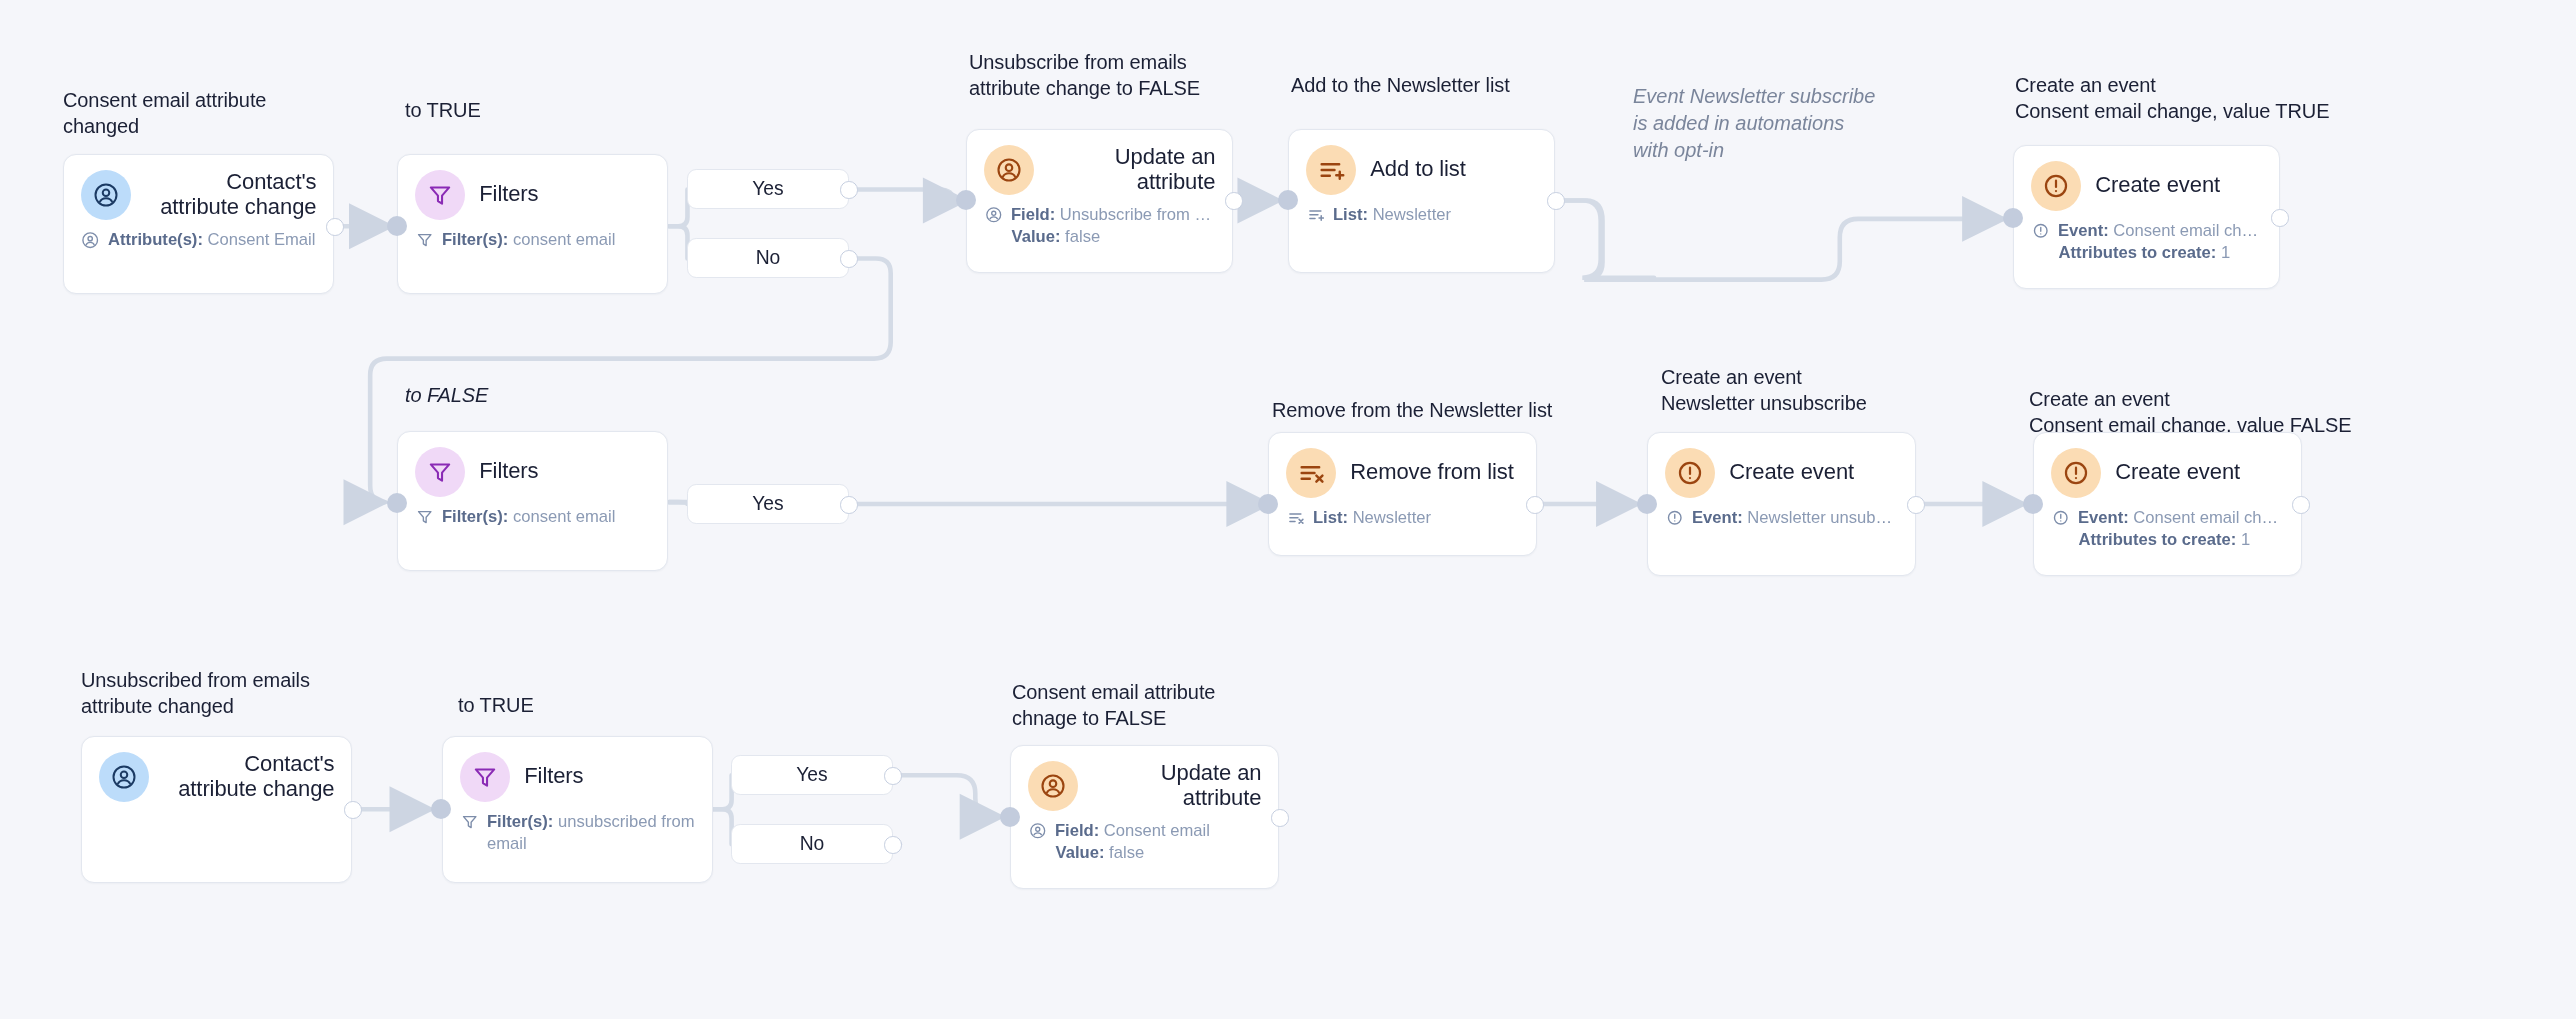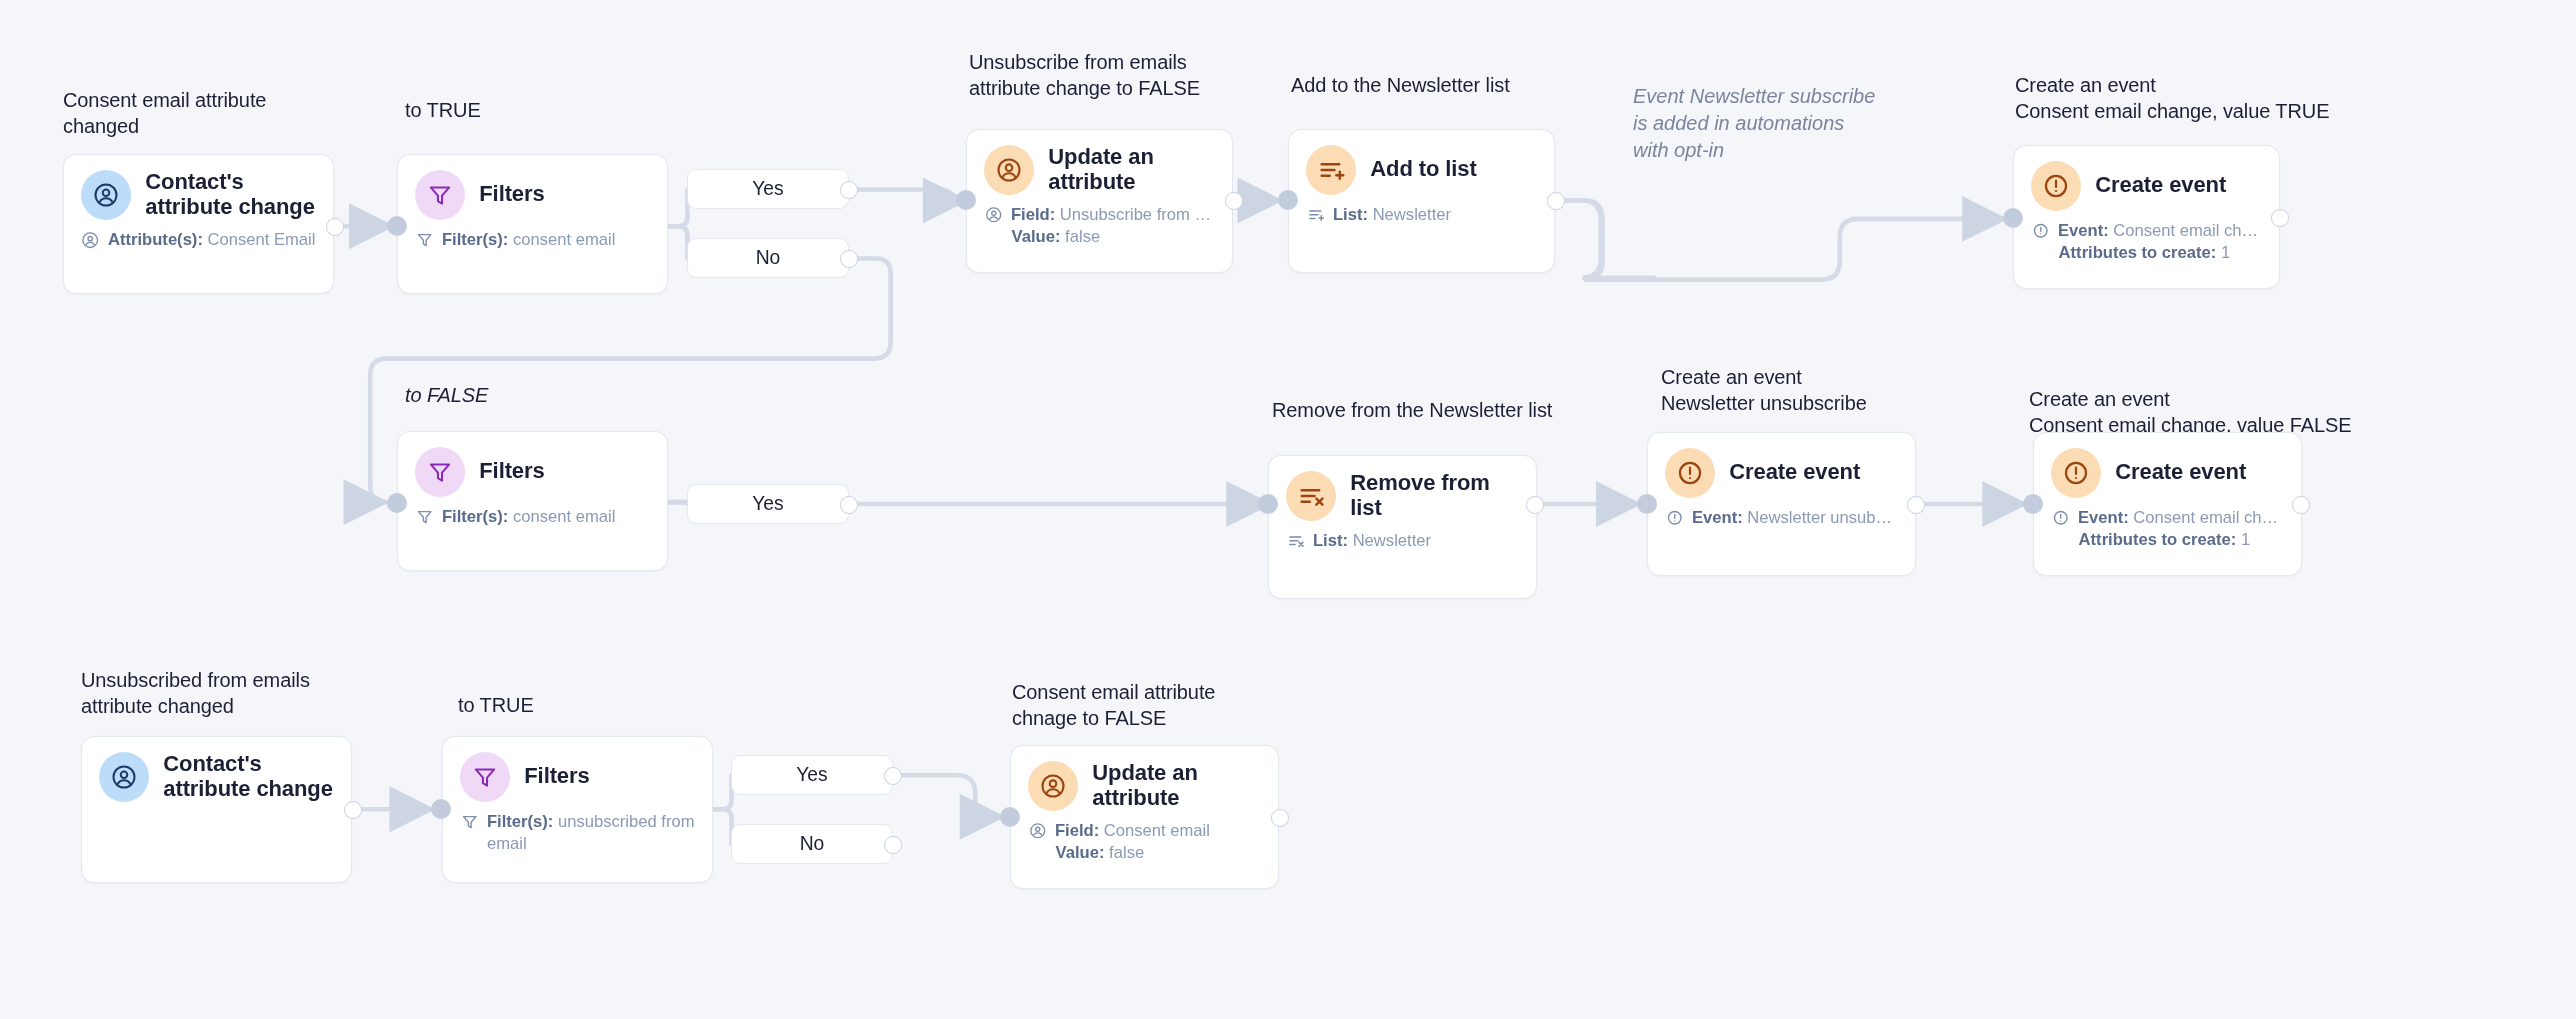--- a/index.html
+++ b/index.html
@@ -20,22 +20,23 @@
     border:0.9px solid #e3e7ef;
     border-radius:13px;
     box-sizing:border-box;
     box-shadow:0 0.9px 1.8px rgba(30,40,70,.04);
   }
   .node-head{
     display:flex;align-items:center;gap:14.7px;
     padding:14.7px 16.6px 5.5px 16.6px;
   }
   .node-title{
-    font-size:22px;font-weight:700;color:#1b2035;line-height:1.12;
+    font-size:22px;font-weight:400;color:#1b2035;line-height:1.12;
     letter-spacing:-0.1px;
+    text-align:right;
   }
   .node-body{
     padding:3.7px 16.6px 13px 16.6px;
     font-size:16.6px;line-height:1.32;color:#7d8daa;
   }
   .node-body .row{display:flex;gap:7.4px;align-items:flex-start;}
   .node-body .row .txt{flex:1;min-width:0;}
   .node-body b{color:#5a6b8c;font-weight:700;}
   .node-body .val{color:#8b9ab4;}
   .trunc{white-space:nowrap;overflow:hidden;text-overflow:ellipsis;display:block;}
@@ -319,21 +320,21 @@
       </div>
     </div>
   </div>
   <div class="h-in" style="left:387px;top:493px;"></div>
 
   <div class="pill" style="left:687px;top:484px;width:162px;height:40px;">
     <span>Yes</span>
   </div>
   <div class="h-out" style="left:840px;top:496px;"></div>
 
-  <div class="node" style="left:1268px;top:455px;width:269px;height:144px;">
+  <div class="node" style="left:1268px;top:432px;width:269px;height:124px;">
     <div class="node-head">
       <span class="disc orange">
         <svg width="28" height="28" viewBox="0 0 24 24" fill="none" stroke="#9b4510" stroke-width="2.1" stroke-linecap="round">
           <path d="M4 7h15M4 12h11M4 17h7"></path>
             <path d="M16.6 14.2l5.2 5.2M21.8 14.2l-5.2 5.2"></path>
         </svg>
       </span>
       <span class="node-title">Remove from list</span>
     </div>
     <div class="node-body">

